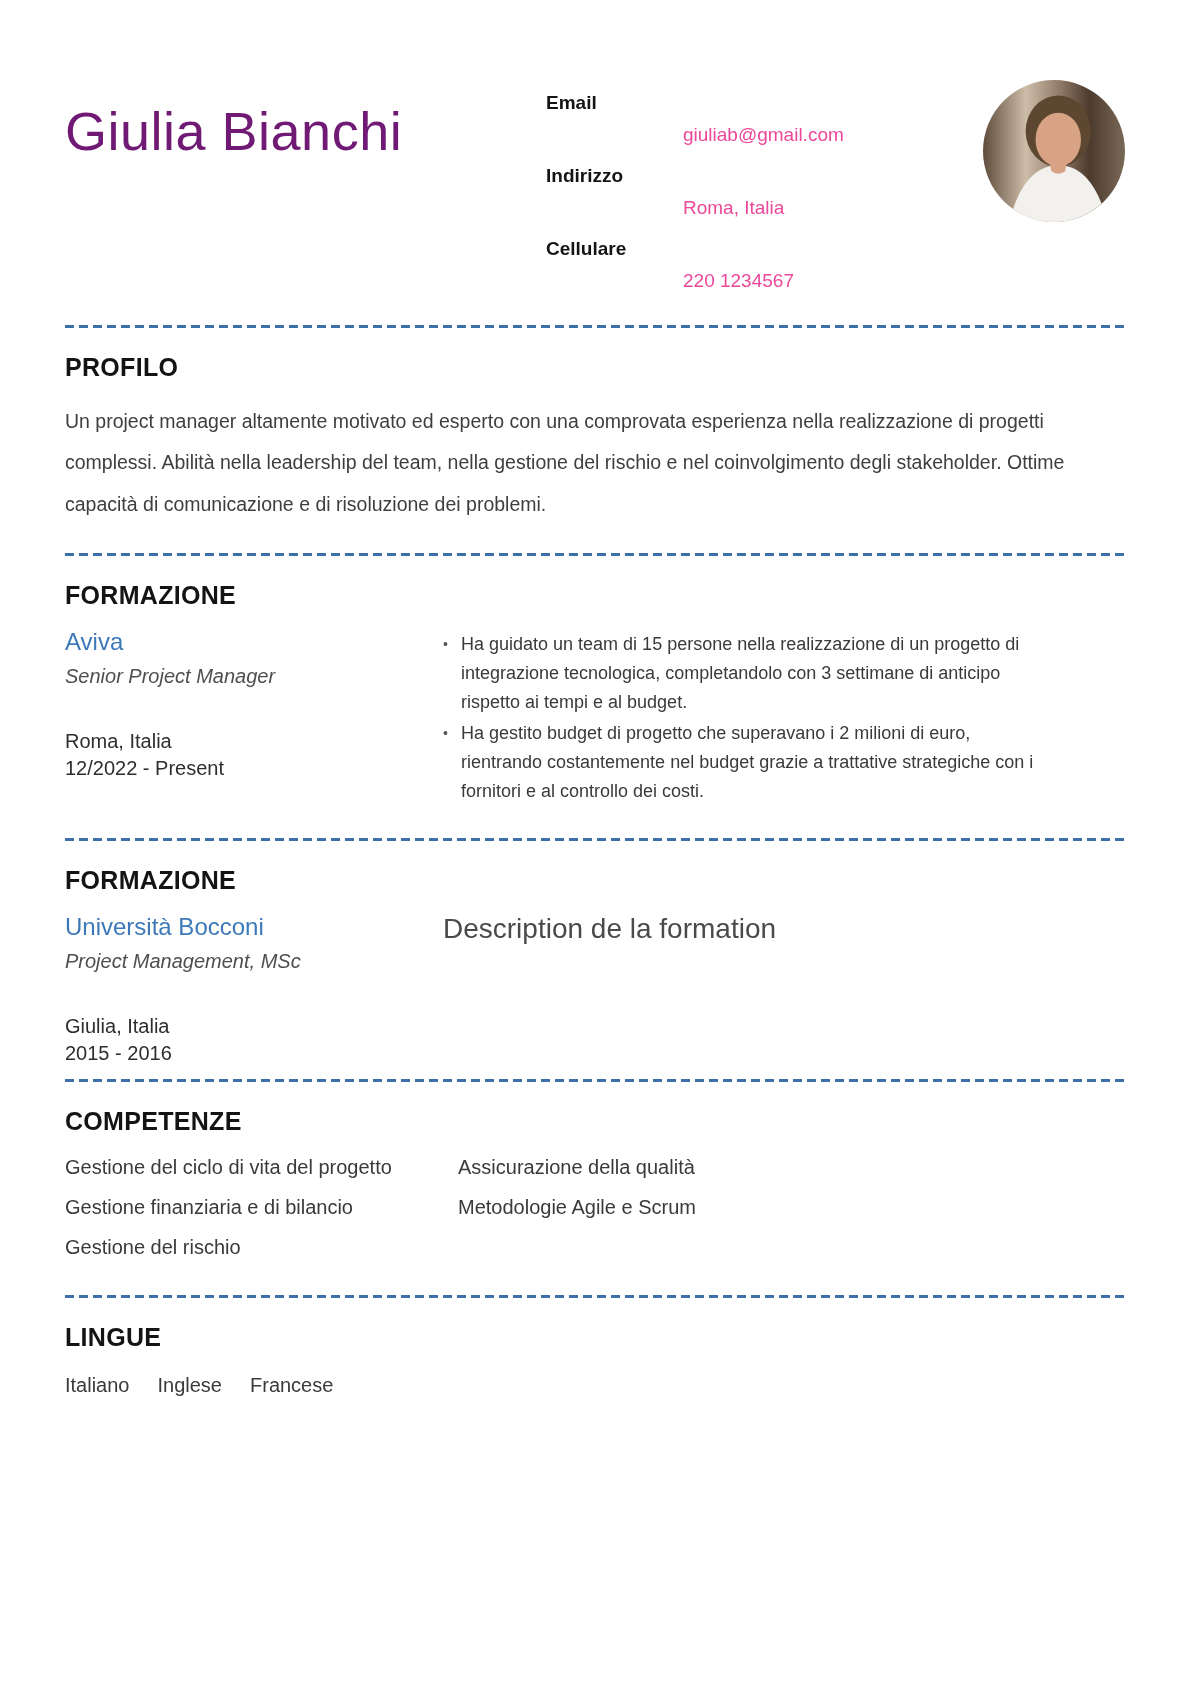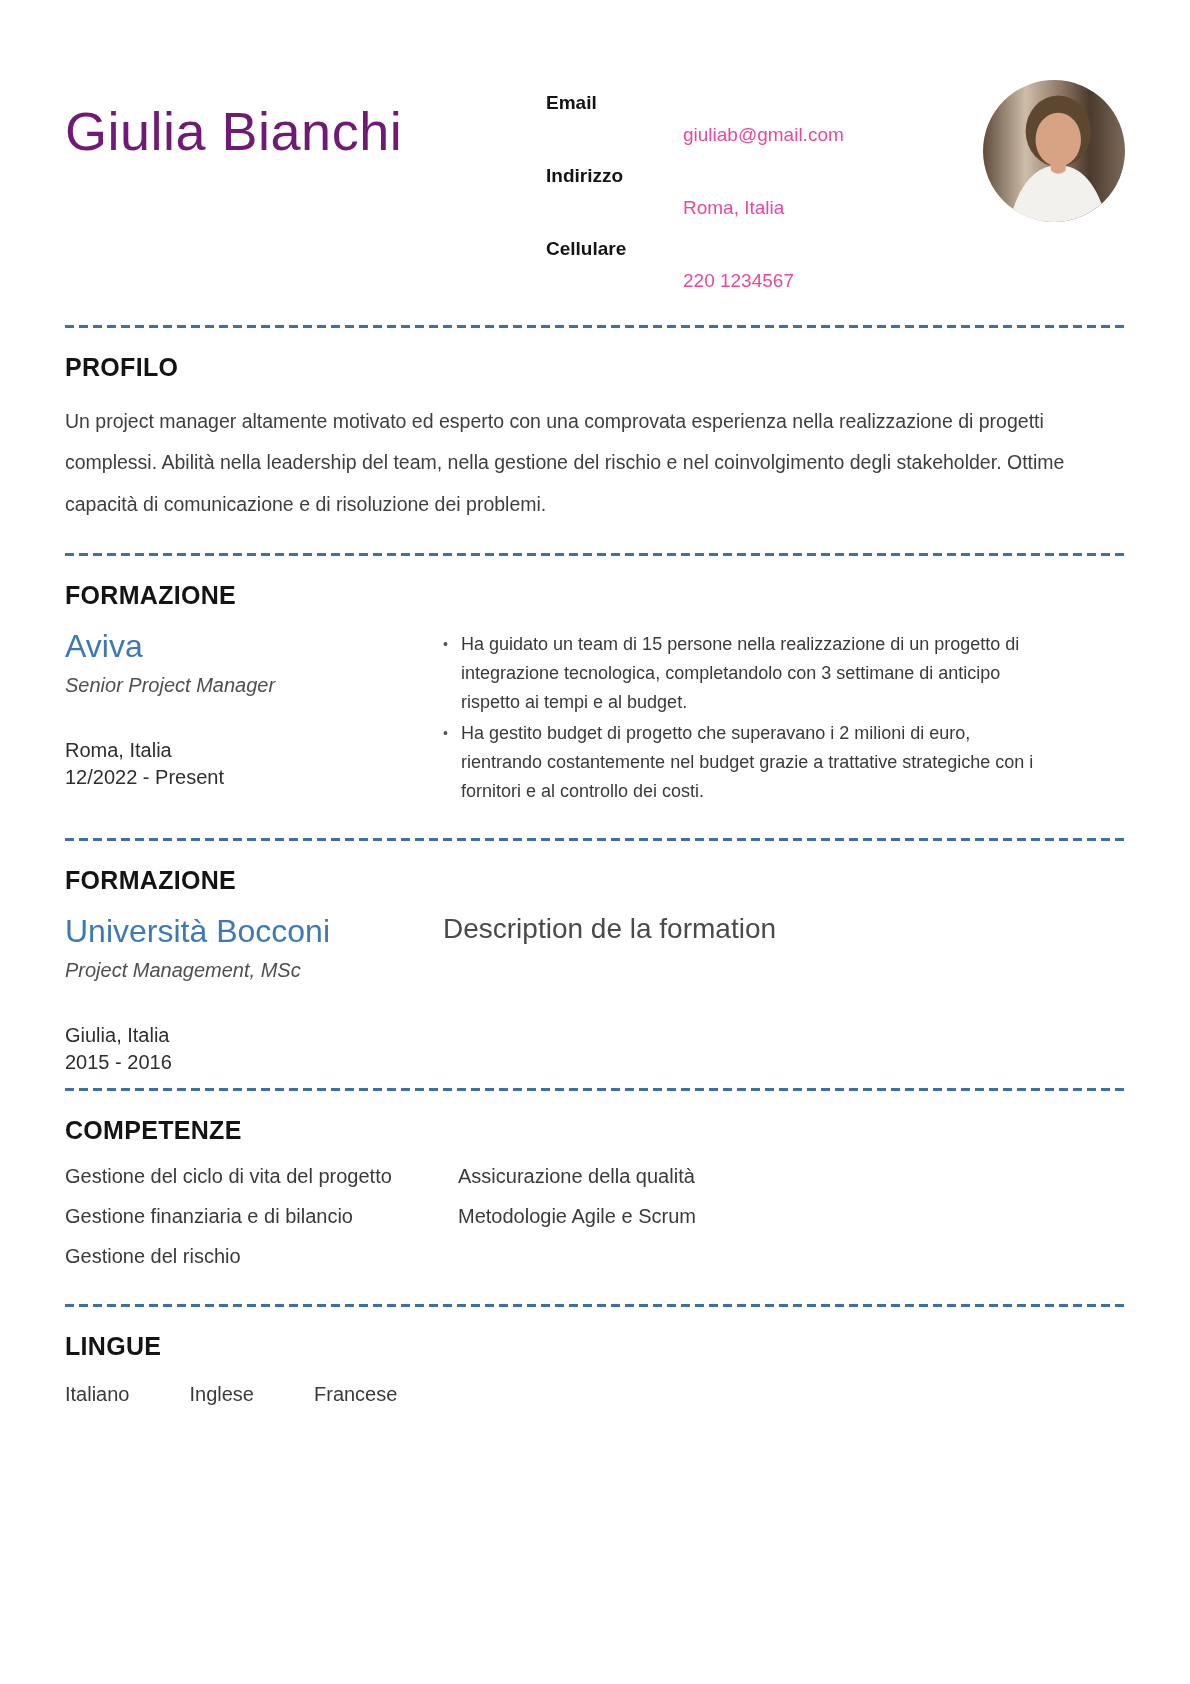--- a/index.html
+++ b/index.html
@@ -88,21 +88,21 @@
     font-weight: 400;
     max-width: 1010px;
   }
 
   .two-col {
     display: grid;
     grid-template-columns: 378px 1fr;
     margin-top: 18px;
   }
   .company, .school {
-    font-size: 32px;
+    font-size: 24px;
     color: #3d79b8;
     font-weight: 400;
   }
   .role, .degree {
     margin-top: 9px;
     font-size: 20px;
     color: #4f4f4f;
     font-style: italic;
   }
   .loc-date {
@@ -135,21 +135,21 @@
   .skills-grid {
     display: grid;
     grid-template-columns: 393px 1fr;
     row-gap: 17px;
     margin-top: 20px;
     font-size: 20px;
     color: #3a3a3a;
   }
   .languages {
     display: flex;
-    gap: 60px;
+    gap: 28px;
     margin-top: 22px;
     font-size: 20px;
     color: #3a3a3a;
   }
 </style>
 </head>
 <body>
 
 <div class="page">
 

